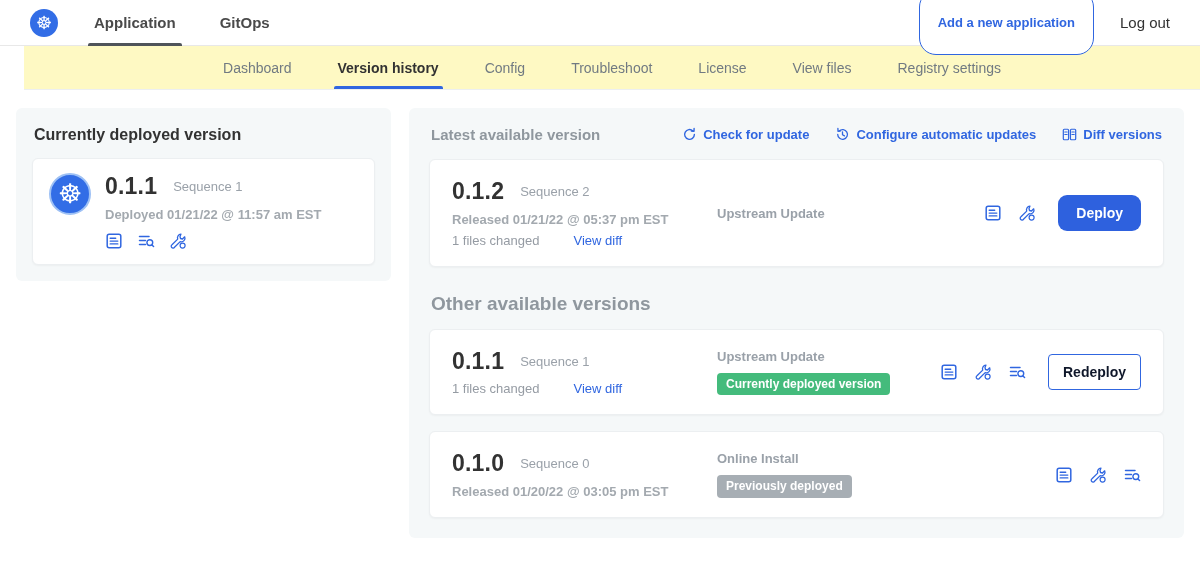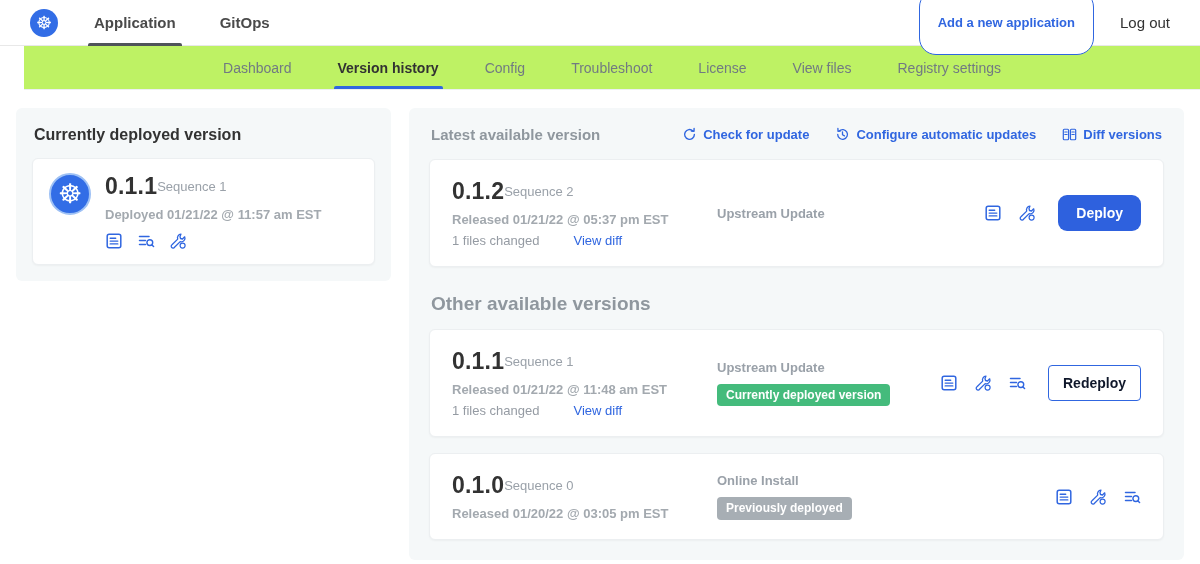--- a/index.html
+++ b/index.html
@@ -33,21 +33,21 @@
   .topbar-right { margin-left:auto; display:flex; align-items:center; gap:26px; }
   .add-app-btn {
     background:#fff; border:1px solid #3066e0; color:#3066e0;
     border-radius:17px; padding:24px 18px; font-size:13px; font-weight:bold;
     cursor:pointer; font-family:inherit;
   }
   .logout { font-size:15px; color:#323232; cursor:pointer; }
 
   
   .subnav {
-    height:44px; background:#bef264; border-bottom:1px solid #eceff1;
+    height:44px; background:#fef9c3; border-bottom:1px solid #eceff1;
     display:flex; align-items:stretch; justify-content:center; gap:46px;margin-left:24px;
   }
   .subnav-item {
     display:flex; align-items:center; font-size:14px; color:#717a82;
     position:relative; cursor:pointer;
   }
   .subnav-item.active { color:#323232; font-weight:bold; }
   .subnav-item.active::after {
     content:""; position:absolute; left:-4px; right:-4px; bottom:0;
     height:3px; background:#3066e0; border-radius:2px 2px 0 0;
@@ -62,21 +62,21 @@
   .panel-title { font-size:16px; font-weight:bold; color:#323232; margin:2px 2px 14px 2px; }
 
   .deployed-card {
     background:#fff; border:1px solid #eceff1; border-radius:6px;
     box-shadow:0 1px 2px rgba(0,0,0,.04);
     padding:14px 16px; display:flex; gap:14px;
   }
   .logo-circle.big { width:42px; height:42px; font-size:27px; margin:0; border:2px solid #9ec1f5; }
   .ver-row { display:flex; align-items:center; gap:0; }
   .ver-num { font-size:23px; font-weight:bold; color:#323232; letter-spacing:.2px; }
-  .seq { font-size:13px; color:#9aa1a9; }
+  .seq { font-size:13px; color:#9aa1a9;margin-left:16px; }
   .meta-line { font-size:13px; font-weight:600; color:#a3a9af; margin-top:7px; }
   .icon-row { display:flex; align-items:center; gap:14px; margin-top:10px; color:#3066e0; }
   .act-icon { display:inline-flex; cursor:pointer; color:#3066e0; }
   .act-icon svg { display:block; }
 
   
   .avail-header { display:flex; align-items:center; justify-content:space-between; margin:2px 2px 16px 2px; }
   .avail-title { font-size:15px; font-weight:bold; color:#8f979e; }
   .header-actions { display:flex; align-items:center; gap:26px; }
   .link-action { display:flex; align-items:center; gap:6px; color:#3066e0; font-size:13px; font-weight:bold; cursor:pointer; }
@@ -261,21 +261,20 @@
     </div>
 
     <div class="other-title">Other available versions</div>
 
     <div class="version-card">
       <div class="vc-info">
         <div class="ver-row">
           <span class="ver-num">0.1.1</span>
           <span class="seq">Sequence 1</span>
         </div>
-        <div class="meta-line">Released 01/21/22 @ 11:48 am EST</div>
         <div class="files-row">
           <span class="files-text">1 files changed</span>
           <span class="view-diff">View diff</span>
         </div>
       </div>
       <div class="vc-middle">
         <span class="source-text">Upstream Update</span>
         <span class="badge badge-green">Currently deployed version</span>
       </div>
       <div class="vc-actions">

